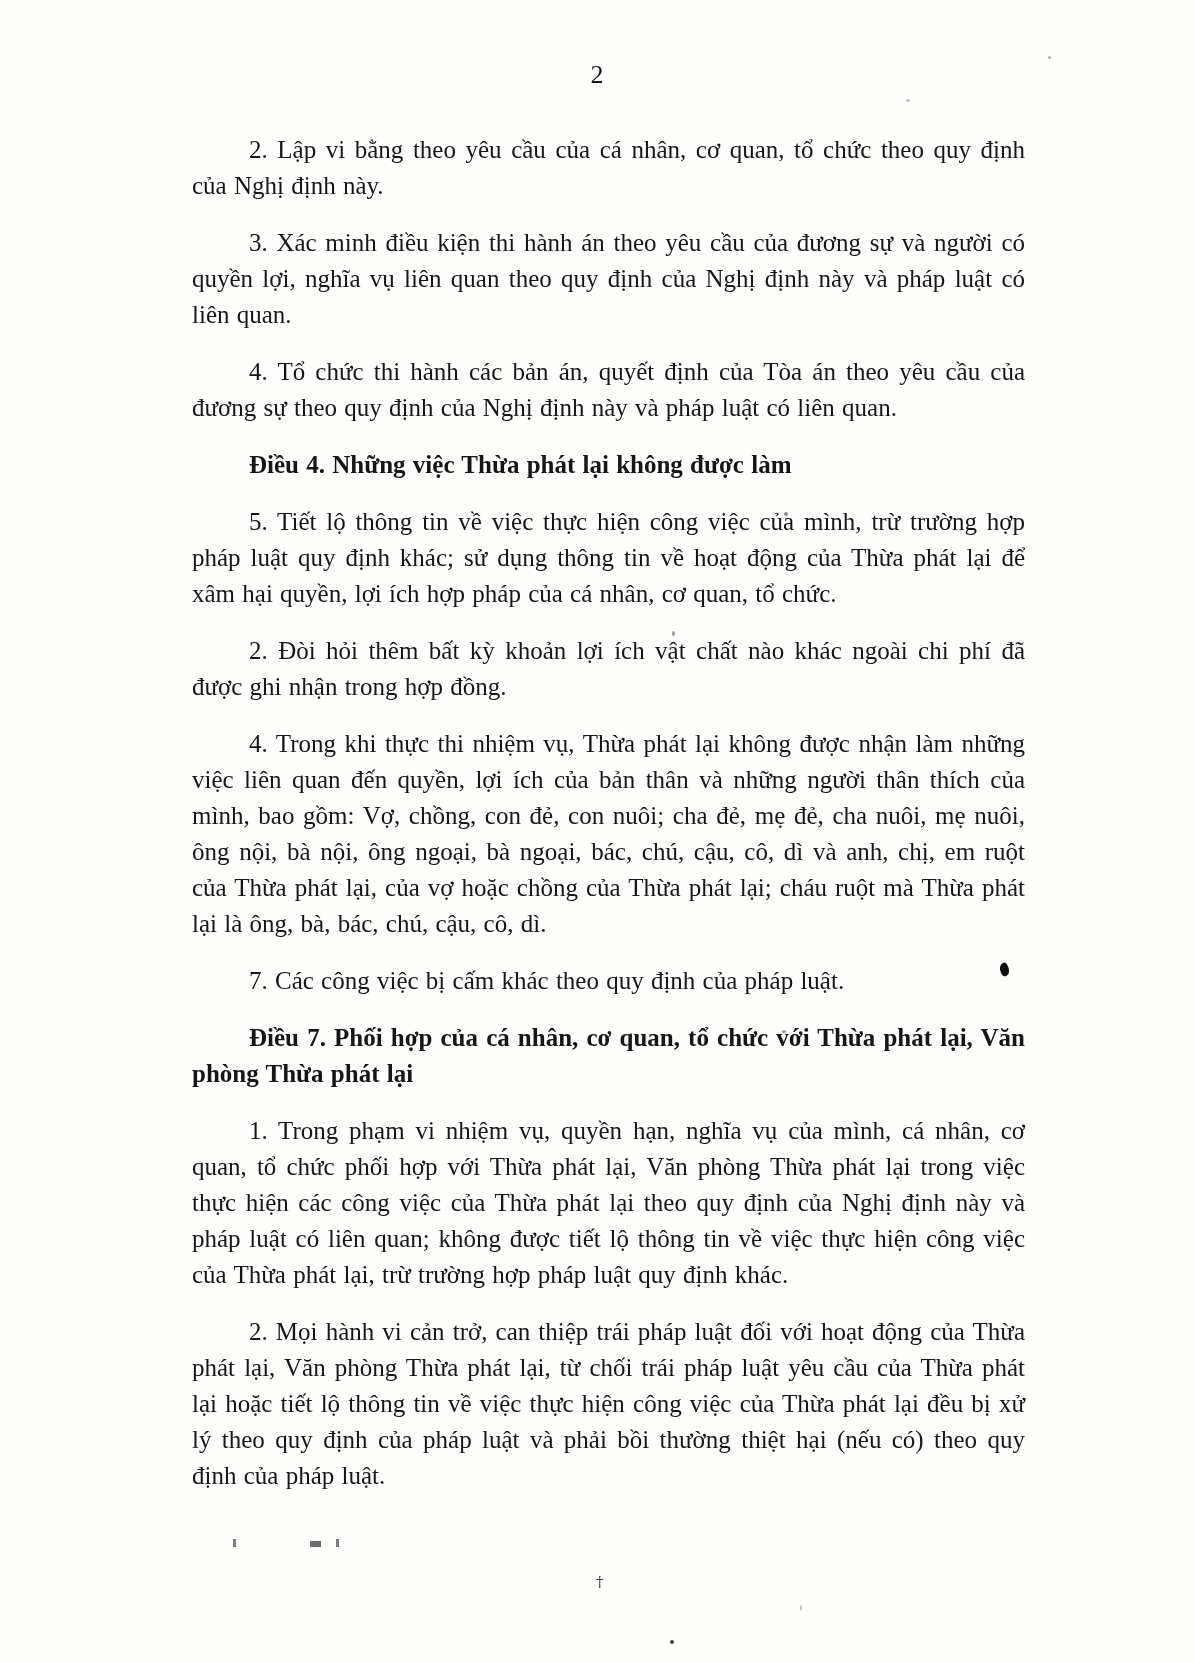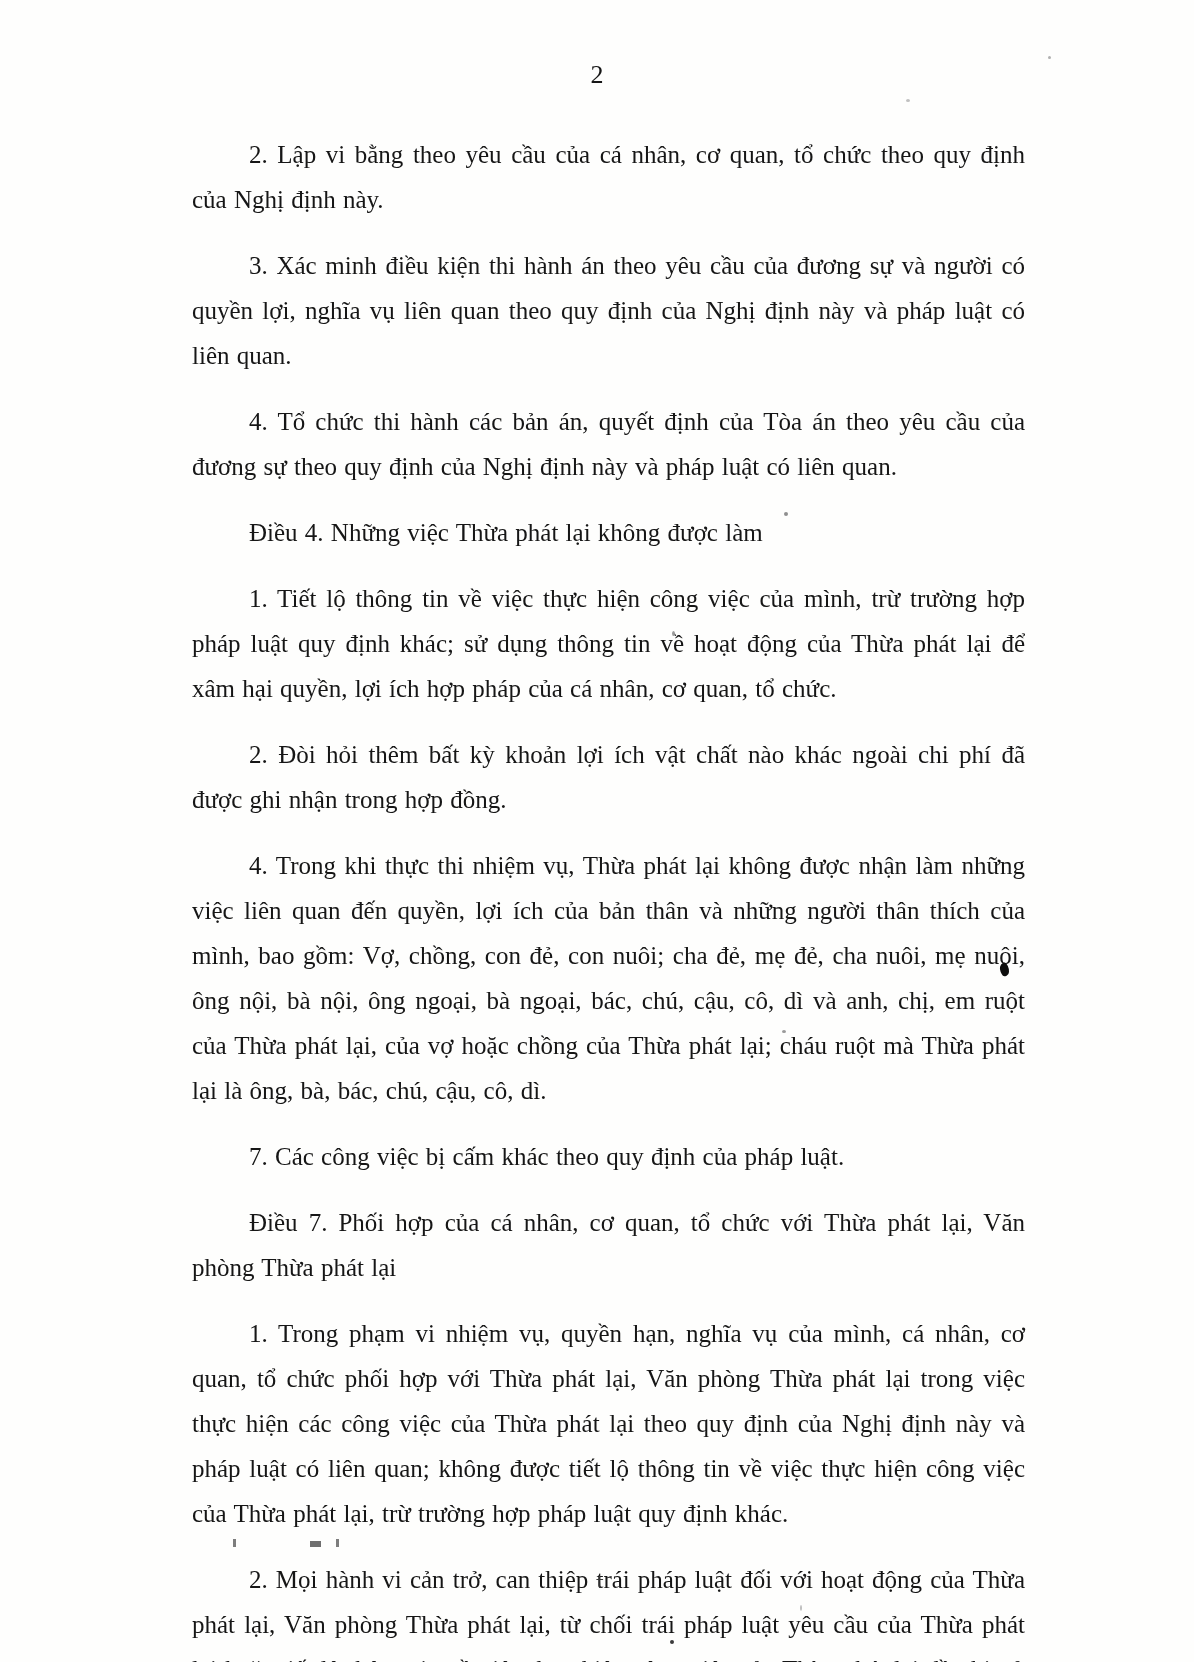--- a/index.html
+++ b/index.html
@@ -28,27 +28,27 @@
   }
   .content {
     position: absolute;
     left: 192px;
     top: 132px;
     width: 833px;
   }
   .content p {
     margin: 0 0 21px 0;
     font-size: 25px;
-    line-height: 45px;
+    line-height: 36px;
     text-align: justify;
     text-indent: 57px;
     word-spacing: 1px;
   }
   .content p.heading {
-    font-weight: normal;
+    font-weight: bold;
   }
   
   .speck {
     position: absolute;
     background: #8a8a8a;
     border-radius: 50%;
   }
   .ink-blot {
     position: absolute;
     width: 9px;
@@ -74,21 +74,21 @@
 
 <div class="page">
 
   <div class="page-number">2</div>
 
   <div class="content">
     <p>2. Lập vi bằng theo yêu cầu của cá nhân, cơ quan, tổ chức theo quy định của Nghị định này.</p>
     <p>3. Xác minh điều kiện thi hành án theo yêu cầu của đương sự và người có quyền lợi, nghĩa vụ liên quan theo quy định của Nghị định này và pháp luật có liên quan.</p>
     <p>4. Tổ chức thi hành các bản án, quyết định của Tòa án theo yêu cầu của đương sự theo quy định của Nghị định này và pháp luật có liên quan.</p>
     <p class="heading">Điều 4. Những việc Thừa phát lại không được làm</p>
-    <p>1. Tiết lộ thông tin về việc thực hiện công việc của mình, trừ trường hợp pháp luật quy định khác; sử dụng thông tin về hoạt động của Thừa phát lại để xâm hại quyền, lợi ích hợp pháp của cá nhân, cơ quan, tổ chức.</p>
+    <p>5. Tiết lộ thông tin về việc thực hiện công việc của mình, trừ trường hợp pháp luật quy định khác; sử dụng thông tin về hoạt động của Thừa phát lại để xâm hại quyền, lợi ích hợp pháp của cá nhân, cơ quan, tổ chức.</p>
     <p>2. Đòi hỏi thêm bất kỳ khoản lợi ích vật chất nào khác ngoài chi phí đã được ghi nhận trong hợp đồng.</p>
     <p>4. Trong khi thực thi nhiệm vụ, Thừa phát lại không được nhận làm những việc liên quan đến quyền, lợi ích của bản thân và những người thân thích của mình, bao gồm: Vợ, chồng, con đẻ, con nuôi; cha đẻ, mẹ đẻ, cha nuôi, mẹ nuôi, ông nội, bà nội, ông ngoại, bà ngoại, bác, chú, cậu, cô, dì và anh, chị, em ruột của Thừa phát lại, của vợ hoặc chồng của Thừa phát lại; cháu ruột mà Thừa phát lại là ông, bà, bác, chú, cậu, cô, dì.</p>
     <p>7. Các công việc bị cấm khác theo quy định của pháp luật.</p>
     <p class="heading">Điều 7. Phối hợp của cá nhân, cơ quan, tổ chức với Thừa phát lại, Văn phòng Thừa phát lại</p>
     <p>1. Trong phạm vi nhiệm vụ, quyền hạn, nghĩa vụ của mình, cá nhân, cơ quan, tổ chức phối hợp với Thừa phát lại, Văn phòng Thừa phát lại trong việc thực hiện các công việc của Thừa phát lại theo quy định của Nghị định này và pháp luật có liên quan; không được tiết lộ thông tin về việc thực hiện công việc của Thừa phát lại, trừ trường hợp pháp luật quy định khác.</p>
     <p>2. Mọi hành vi cản trở, can thiệp trái pháp luật đối với hoạt động của Thừa phát lại, Văn phòng Thừa phát lại, từ chối trái pháp luật yêu cầu của Thừa phát lại hoặc tiết lộ thông tin về việc thực hiện công việc của Thừa phát lại đều bị xử lý theo quy định của pháp luật và phải bồi thường thiệt hại (nếu có) theo quy định của pháp luật.</p>
   </div>
 
   <div class="ink-blot" style="left:1000px; top:963px;"></div>
   <div class="speck" style="left:1048px; top:56px; width:3px; height:3px; background:#b0b0b0;"></div>

